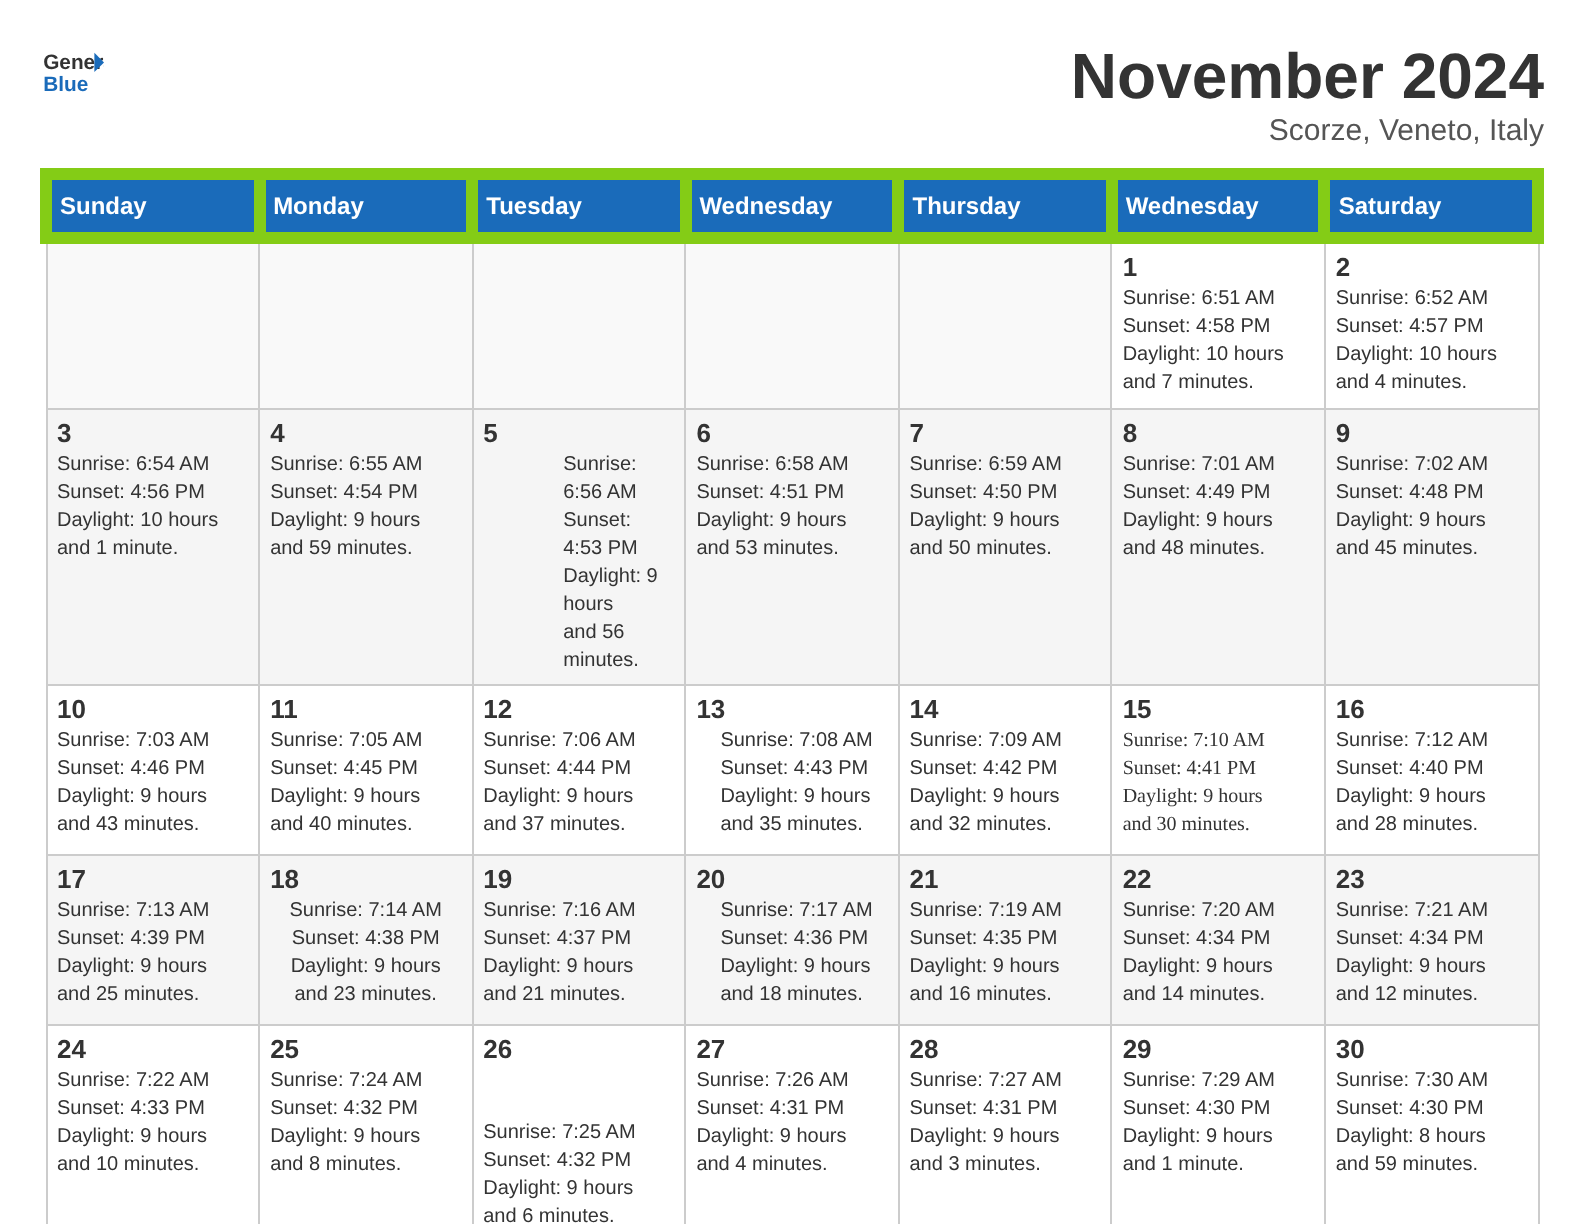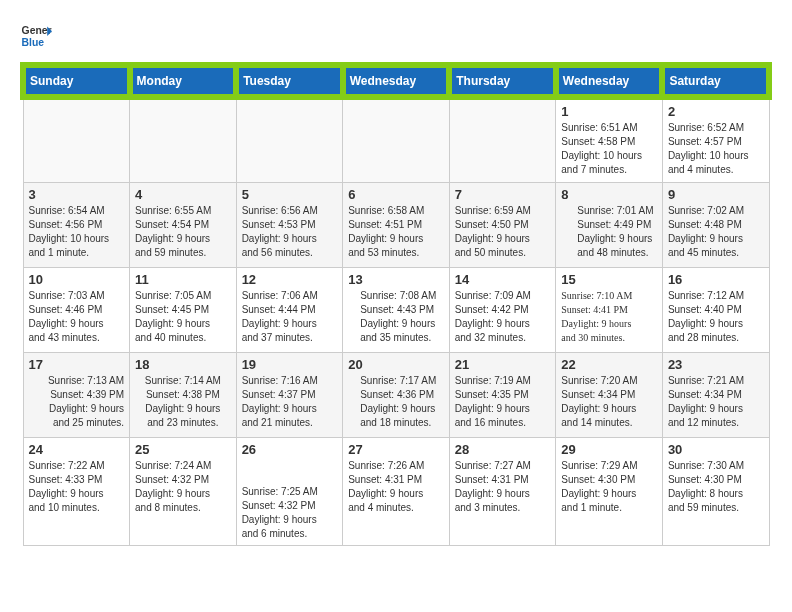--- a/index.html
+++ b/index.html
@@ -85,20 +85,22 @@
 
 <div class="header">
   <div class="logo">
     <svg class="logo-icon" viewBox="0 0 40 40" xmlns="http://www.w3.org/2000/svg">
       <text x="2" y="18" font-size="13" font-weight="bold" fill="#333" font-family="Arial">General</text>
       <text x="2" y="32" font-size="13" font-weight="bold" fill="#1a6bba" font-family="Arial">Blue</text>
       <polygon points="34,8 40,14 34,20" fill="#1a6bba"></polygon>
     </svg>
   </div>
   <div class="title-block">
+    <div class="month-year">November 2024</div>
+    <div class="location">Scorze, Veneto, Italy</div>
   </div>
 </div>
 
 <table>
   <thead>
     <tr id="header-row">
         <th>Sunday</th>
         <th>Monday</th>
         <th>Tuesday</th>
         <th>Wednesday</th>
@@ -139,42 +141,42 @@
         </td>
         <td>
           <span class="day-num">4</span>
           <div class="day-info" style="white-space: pre-line;">Sunrise: 6:55 AM
 Sunset: 4:54 PM
 Daylight: 9 hours
 and 59 minutes.</div>
         </td>
         <td>
           <span class="day-num">5</span>
-          <div class="day-info" style="white-space: pre-line;">Sunrise: 6:56 AM
+          <div class="day-info" style="white-space: pre-line; margin-left: 40px;">Sunrise: 6:56 AM
 Sunset: 4:53 PM
 Daylight: 9 hours
 and 56 minutes.</div>
         </td>
         <td>
           <span class="day-num">6</span>
           <div class="day-info" style="white-space: pre-line;">Sunrise: 6:58 AM
 Sunset: 4:51 PM
 Daylight: 9 hours
 and 53 minutes.</div>
         </td>
         <td>
           <span class="day-num">7</span>
           <div class="day-info" style="white-space: pre-line;">Sunrise: 6:59 AM
 Sunset: 4:50 PM
 Daylight: 9 hours
 and 50 minutes.</div>
         </td>
         <td>
           <span class="day-num">8</span>
-          <div class="day-info" style="white-space: pre-line; margin-left: 16px;">Sunrise: 7:01 AM
+          <div class="day-info" style="white-space: pre-line;">Sunrise: 7:01 AM
 Sunset: 4:49 PM
 Daylight: 9 hours
 and 48 minutes.</div>
         </td>
         <td>
           <span class="day-num">9</span>
           <div class="day-info" style="white-space: pre-line;">Sunrise: 7:02 AM
 Sunset: 4:48 PM
 Daylight: 9 hours
 and 45 minutes.</div>
@@ -227,21 +229,21 @@
           <span class="day-num">16</span>
           <div class="day-info" style="white-space: pre-line;">Sunrise: 7:12 AM
 Sunset: 4:40 PM
 Daylight: 9 hours
 and 28 minutes.</div>
         </td>
       </tr>
       <tr>
         <td>
           <span class="day-num">17</span>
-          <div class="day-info" style="white-space: pre-line; text-align: right;">Sunrise: 7:13 AM
+          <div class="day-info" style="white-space: pre-line;">Sunrise: 7:13 AM
 Sunset: 4:39 PM
 Daylight: 9 hours
 and 25 minutes.</div>
         </td>
         <td>
           <span class="day-num">18</span>
           <div class="day-info" style="white-space: pre-line; text-align: center;">Sunrise: 7:14 AM
 Sunset: 4:38 PM
 Daylight: 9 hours
 and 23 minutes.</div>

